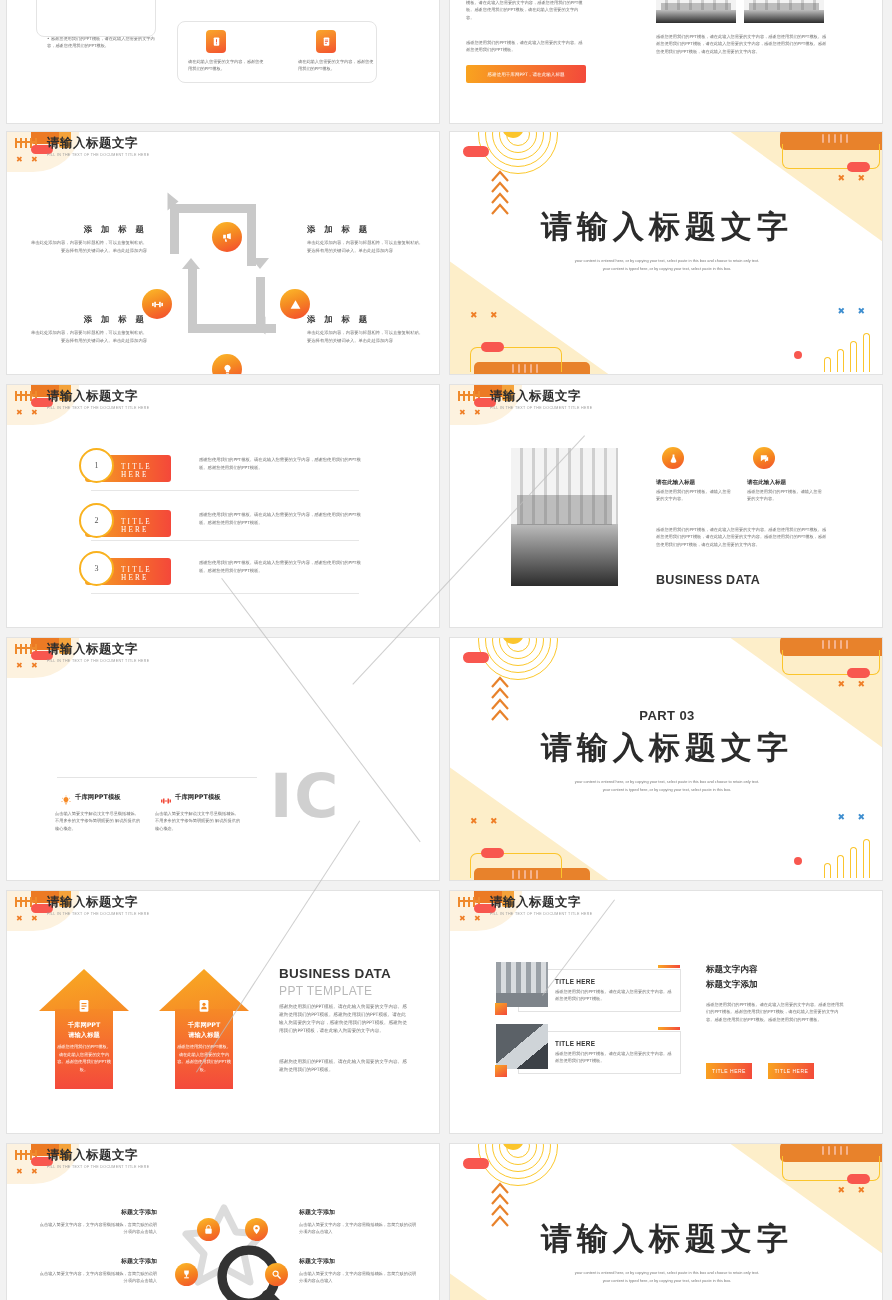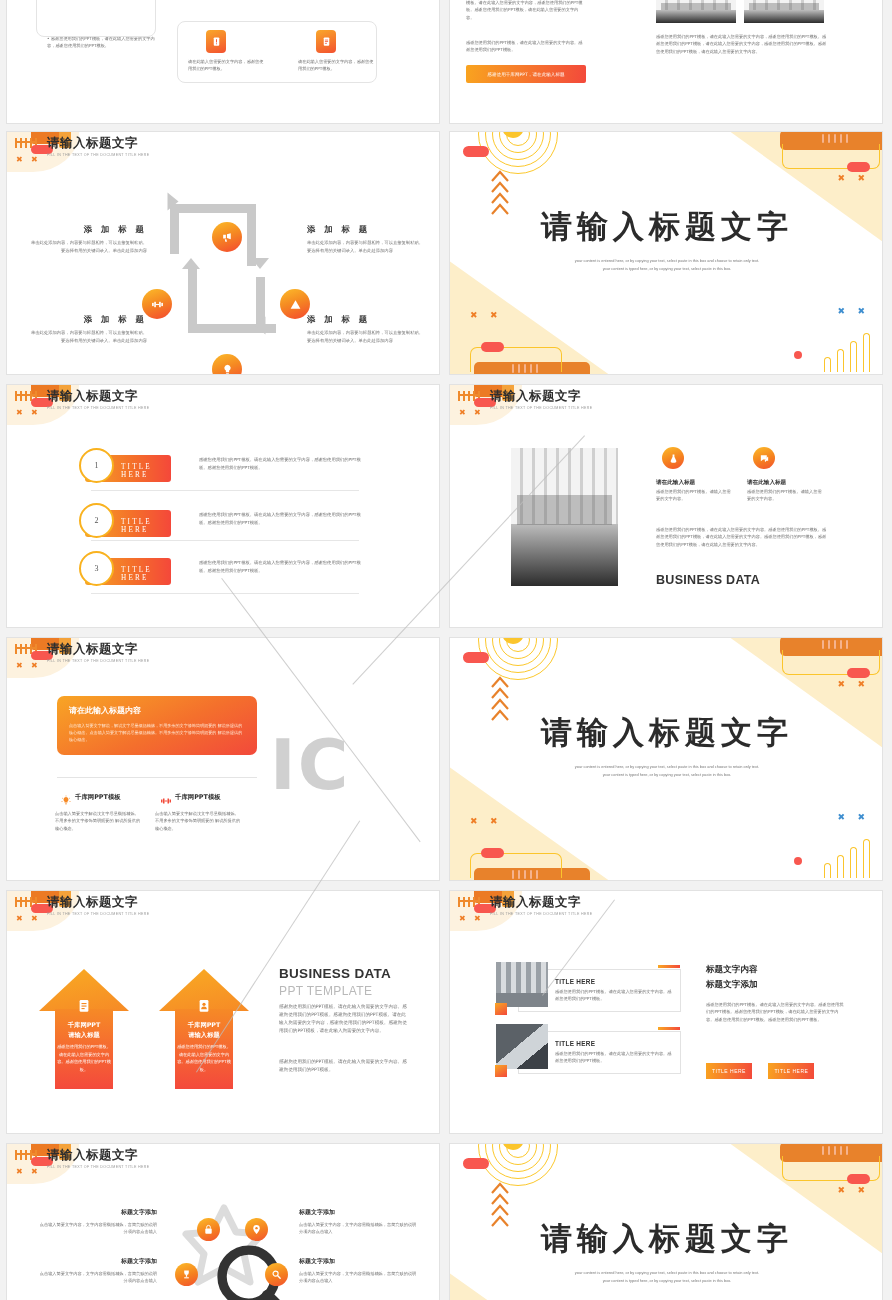--- a/index.html
+++ b/index.html
@@ -450,24 +450,20 @@
         </div>
       <div class="hline"></div>
         <div class="pill"></div>
       <div class="xx">✖ ✖</div>
       <div class="tt">
         <div class="t-cn">请输入标题文字</div>
         <div class="t-en">FILL IN THE TEXT OF THE DOCUMENT TITLE HERE</div>
       </div>
     </div>
 
-    <div class="op">
-      <h3>请在此输入标题内容</h3>
-      <p>点击输入简要文字解说，解说文字尽量概括精炼，不用多余的文字修饰简明扼要的 解说所提供的核心概念。点击输入简要文字解说尽量概括精炼。不用多余的文字修饰简明扼要的 解说所提供的核心概念。</p>
-    </div>
     <div style="position:absolute;left:50px;top:139px;width:200px;height:1px;background:#e4e4e4;"></div>
 
     <div style="position:absolute;left:48px;top:152px;width:22px;height:22px;display:flex;align-items:center;justify-content:center;">
       <svg viewBox="0 0 24 24" width="12" height="12" fill="#f68a26">
           <path d="M12 4a5 5 0 00-3 9v2h6v-2a5 5 0 00-3-9zM10 17h4v1.5h-4z"></path>
           <g stroke="#f68a26" stroke-width="1.4">
             <path d="M12 1v2M4 6l1.6 1M20 6l-1.6 1M3 13h2M19 13h2"></path>
           </g>
         </svg>
     </div>
@@ -531,20 +527,21 @@
         <div class="tick" style="left:80px;bottom:3px;"></div>
       <div class="tick" style="left:86px;bottom:3px;"></div>
       <div class="rdot"></div>
       <div class="bars">
         <i style="left:0;height:15px"></i>
           <i style="left:13px;height:23px"></i>
         <i style="left:26px;height:31px"></i>
           <i style="left:39px;height:39px"></i>
       </div>
       <div class="ctr">
+        <div class="part">PART 03</div>
         <div class="big">请输入标题文字</div>
         <div class="sub">your content is entered here, or by copying your text, select paste in this box and choose  to retain only text.</div>
         <div class="sub" style="margin-top:0">your content is typed here, or by copying your text, select paste in this box.</div>
       </div>
     </div>
   </div>
 
   <div class="slide" style="left:6px;top:890px;">
     <div class="hdr">
       <div class="corner"></div>
@@ -768,16 +765,16 @@
       </div>
     </div>
   </div>
 
   <div class="wm">
     <div class="diag" style="left:222px;top:578px;width:330px;transform:rotate(53deg);"></div>
     <div class="diag" style="left:585px;top:436px;width:340px;transform:rotate(133deg);"></div>
     <div class="diag" style="left:196px;top:1072px;width:300px;transform:rotate(-57deg);"></div>
     <div class="diag" style="left:615px;top:900px;width:120px;transform:rotate(127deg);"></div>
 
-    <div class="wtxt" style="left:270px;top:725px;font-size:69px;letter-spacing:2px;">IC</div>
+    <div class="wtxt" style="left:270px;top:761px;font-size:60px;letter-spacing:2px;">IC</div>
   </div>
 
 </div>
 
 </body></html>

